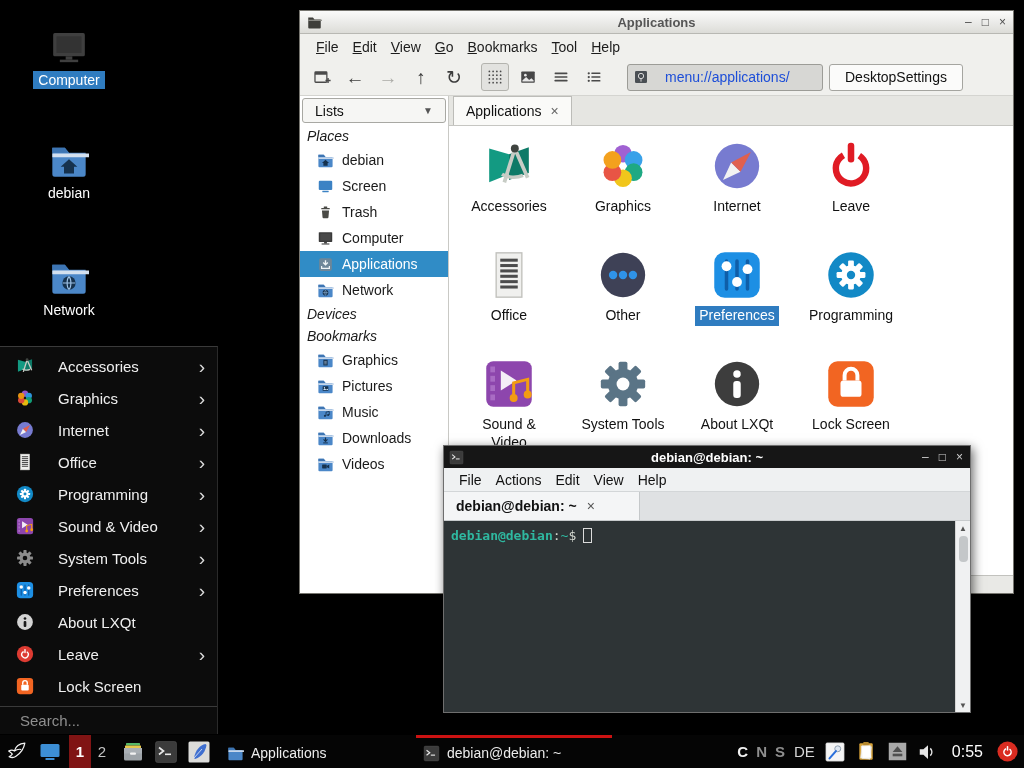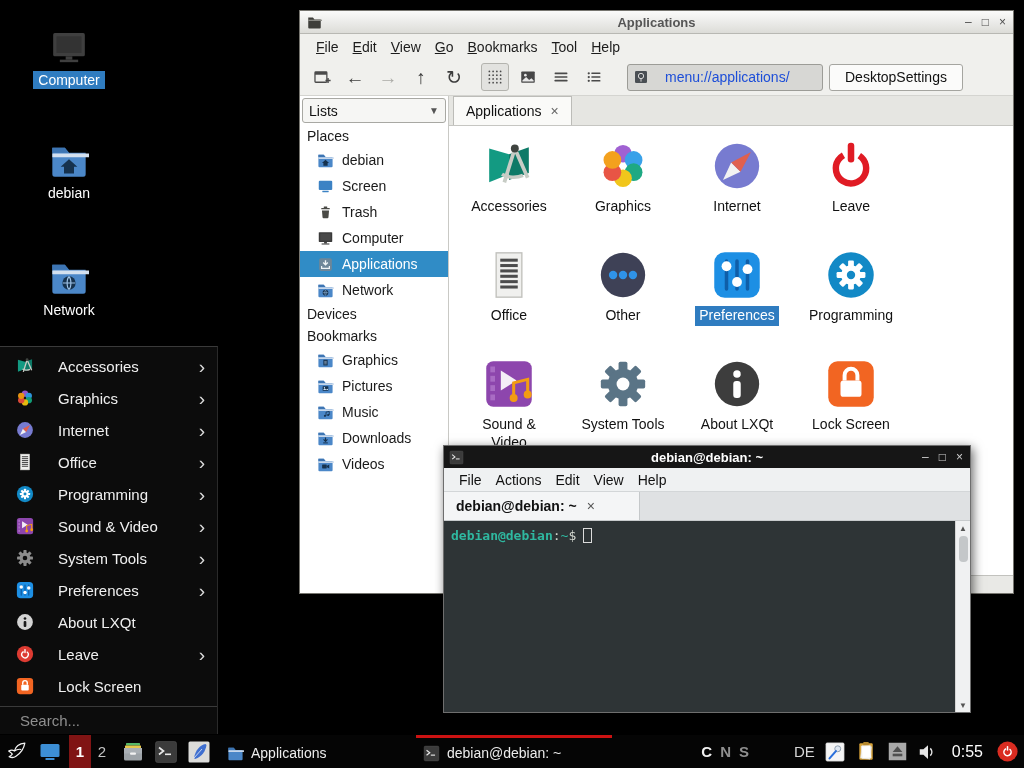--- a/index.html
+++ b/index.html
@@ -46,24 +46,24 @@
   .tb-btn.disabled .gl { color:#aaaaa6; }
   .tb-btn.pressed { background:#e2e2df; border:1px solid #b3b3ae; }
   .fm-path { display:flex; align-items:center; height:27px; width:196px; background:#d7d7d4; border:1px solid #9c9c97;
              border-radius:3px; margin:0 6px 0 14px; padding:0 5px; }
   .fm-path .ptxt { font-size:14px; color:#1d4ed8; margin-left:16px; white-space:nowrap; }
   .fm-dsbtn { height:27px; padding:0 15px; background:#fbfbfa; border:1px solid #a5a5a0; border-radius:3px;
               font-size:14px; color:#111; display:flex; align-items:center; }
   .fm-body { flex:1; display:flex; min-height:0; }
   .fm-side { width:149px; flex:0 0 149px; background:#fff; border-right:1px solid #c9c9c5; display:flex; flex-direction:column; }
   .fm-combo { margin:2px; height:25px; border:1px solid #a8a8a3; border-radius:3px; background:#f6f6f4;
-              display:flex; align-items:center; font-size:14px; color:#111; padding:0 6px; }
+              display:flex; align-items:center; font-size:14px; color:#111; padding:0 12px; }
   .fm-combo .carrow { margin-left:auto; font-size:10px; color:#555; }
   .side-row { height:26px; display:flex; align-items:center; padding-left:17px; font-size:14px; color:#1a1a1a; }
-  .side-row.hdr { height:22px; padding-left:7px; }
+  .side-row.hdr { height:22px; padding-left:7px;font-style:italic; }
   .side-row .sico { width:17px; height:17px; flex:0 0 17px; margin-right:8px; }
   .side-row.sel { background:#308cc6; color:#fff; }
   .fm-main { flex:1; display:flex; flex-direction:column; min-width:0; }
   .fm-tabbar { height:30px; background:#e6e6e2; border-bottom:1px solid #c6c6c2; display:flex; align-items:flex-end; flex:0 0 30px; }
   .fm-tab { height:29px; background:#fafaf8; border:1px solid #bcbcb8; border-bottom:none; display:flex; align-items:center;
             padding:0 12px; margin-left:4px; font-size:14px; color:#111; gap:9px; }
   .fm-tab .tclose { color:#666; font-size:14px; }
   .fm-view { flex:1; background:#fff; position:relative; padding:12px 0 0 3px;
              display:grid; grid-template-columns:repeat(4,114px); grid-auto-rows:109px; }
   .app-cell { display:flex; flex-direction:column; align-items:center; }
@@ -104,21 +104,21 @@
   .pager { display:flex; height:33px; margin-left:3px; }
   .pg { width:22px; height:33px; display:flex; align-items:center; justify-content:center; font-size:15px; color:#c4c4c4; }
   .pg.active { background:#801414; color:#fff; font-weight:bold; }
   .taskbtn { width:196px; height:33px; display:flex; align-items:center; gap:7px; padding-left:7px; border-top:3px solid transparent; }
   .taskbtn.active { border-top-color:#cc1212; }
   .taskbtn .tklabel { font-size:14px; color:#ececec; white-space:nowrap; overflow:hidden; }
   .tray { margin-left:auto; display:flex; align-items:center; gap:9px; padding-right:5px; }
   .kbd-ind { display:flex; gap:8px; font-size:15px; }
   .kbd-ind .on { color:#f2f2f2; font-weight:bold; }
   .kbd-ind .off { color:#8f8f8f; font-weight:bold; }
-  .kbd-layout { font-size:15px; color:#d5d5d5;margin-left:36px; }
+  .kbd-layout { font-size:15px; color:#d5d5d5; }
   .clock { font-size:16px; color:#fff; margin:0 4px; }
 </style>
 </head>
 <body>
 
 <svg width="0" height="0" style="position:absolute">
 <defs>
   <symbol id="sym-folder" viewBox="0 0 48 48">
     <path d="M4 8h15l5 6h20v26a3 3 0 0 1-3 3H7a3 3 0 0 1-3-3z" fill="#4b87c8"></path>
     <path d="M4 8h15l5 6H4z" fill="#3d75b3"></path>

